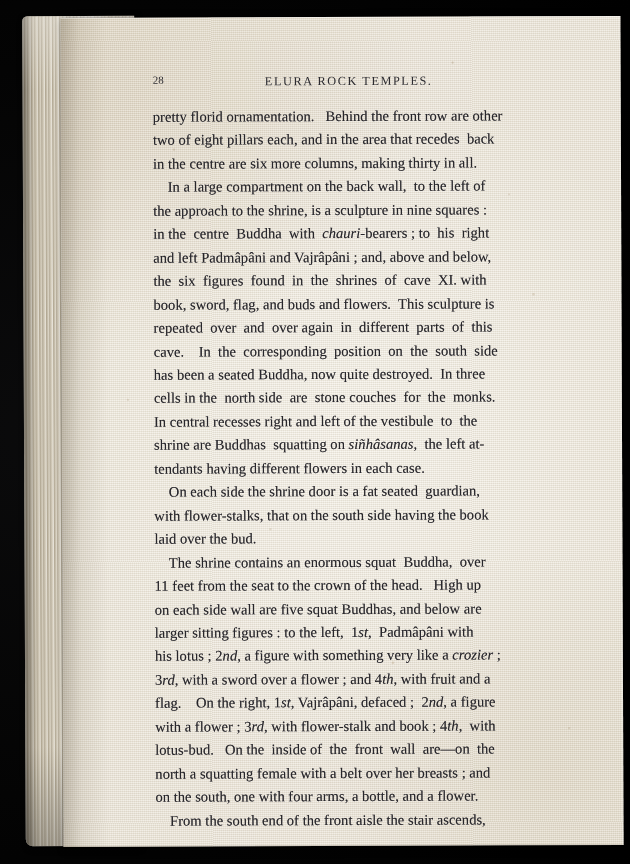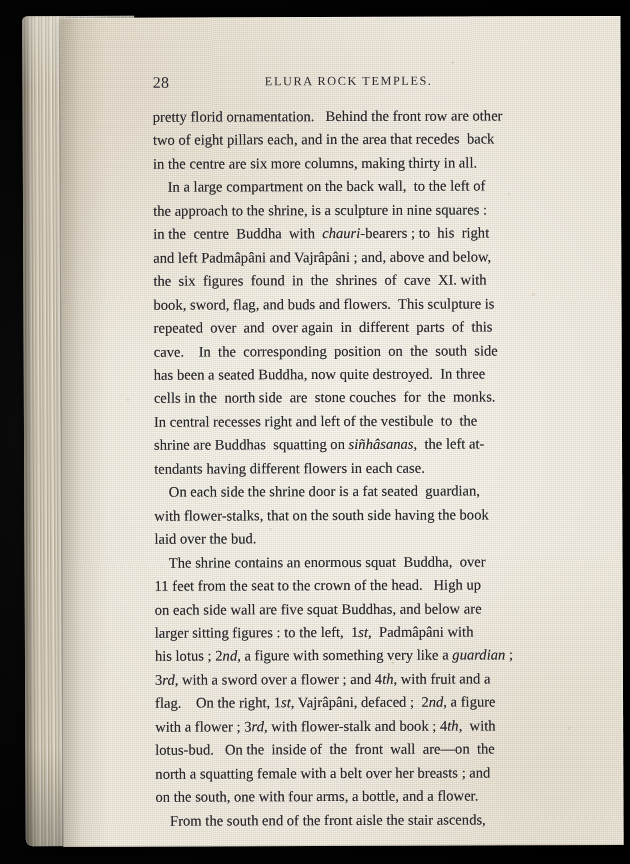--- a/index.html
+++ b/index.html
@@ -153,21 +153,21 @@
     position: absolute;
     left: 92px;
     top: 56px;
     width: 392px;
     height: 20px;
   }
   #running-head .folio {
     position: absolute;
     left: 0;
     top: 0;
-    font-size: 16px;
+    font-size: 11px;
     letter-spacing: 0.2px;
     color: #2c2b30;
   }
   #running-head .head-title {
     position: absolute;
     left: 0;
     right: 0;
     top: 1px;
     text-align: center;
     font-size: 12.3px;
@@ -250,21 +250,21 @@
         <span class="ln" style="letter-spacing: -0.001px;">In central recesses right and left of the vestibule  to  the</span>
         <span class="ln" style="letter-spacing: -0.001px;">shrine are Buddhas  squatting on <i>siñhâsanas</i>,  the left at-</span>
         <span class="ln" style="letter-spacing: -0.002px;">tendants having different flowers in each case.</span>
         <span class="ln" style="letter-spacing: -0.001px;">    On each side the shrine door is a fat seated  guardian,</span>
         <span class="ln" style="letter-spacing: -0.002px;">with flower-stalks, that on the south side having the book</span>
         <span class="ln" style="letter-spacing: -0.005px;">laid over the bud.</span>
         <span class="ln" style="letter-spacing: -0.002px;">    The shrine contains an enormous squat  Buddha,  over</span>
         <span class="ln" style="letter-spacing: -0.002px;">11 feet from the seat to the crown of the head.   High up</span>
         <span class="ln" style="letter-spacing: -0.002px;">on each side wall are five squat Buddhas, and below are</span>
         <span class="ln" style="letter-spacing: -0.001px;">larger sitting figures : to the left,  1<i>st</i>,  Padmâpâni with</span>
-        <span class="ln" style="letter-spacing: -0.001px;">his lotus ; 2<i>nd</i>, a figure with something very like a <i>guardian</i> ;</span>
+        <span class="ln" style="letter-spacing: -0.001px;">his lotus ; 2<i>nd</i>, a figure with something very like a <i>crozier</i> ;</span>
         <span class="ln" style="letter-spacing: -0.001px;">3<i>rd</i>, with a sword over a flower ; and 4<i>th</i>, with fruit and a</span>
         <span class="ln" style="letter-spacing: -0.001px;">flag.    On the right, 1<i>st</i>, Vajrâpâni, defaced ;  2<i>nd</i>, a figure</span>
         <span class="ln" style="letter-spacing: -0.001px;">with a flower ; 3<i>rd</i>, with flower-stalk and book ; 4<i>th</i>,  with</span>
         <span class="ln" style="letter-spacing: -0.001px;">lotus-bud.   On the  inside of  the  front  wall  are—on  the</span>
         <span class="ln" style="letter-spacing: -0.001px;">north a squatting female with a belt over her breasts ; and</span>
         <span class="ln" style="letter-spacing: -0.002px;">on the south, one with four arms, a bottle, and a flower.</span>
         <span class="ln" style="letter-spacing: -0.001px;">    From the south end of the front aisle the stair ascends,</span>
       </div>
 
   </div>

